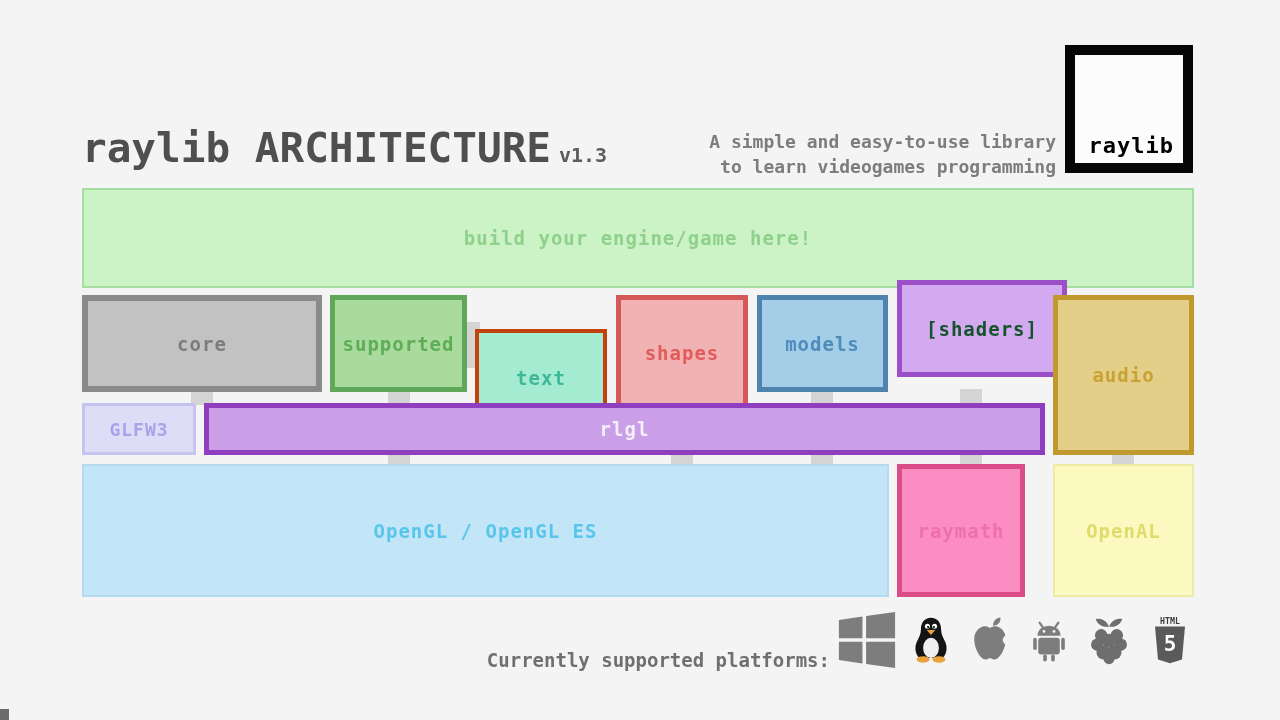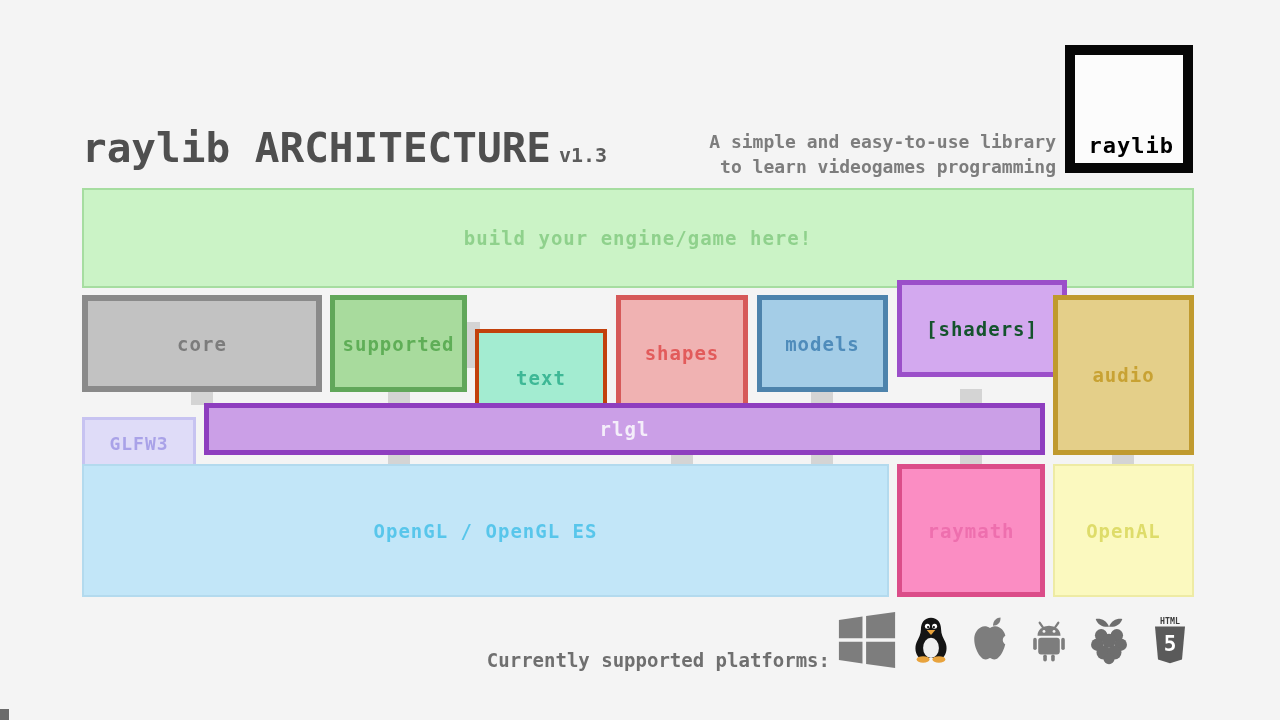--- a/index.html
+++ b/index.html
@@ -32,27 +32,27 @@
   .textbox { left:475px; top:295px; width:132px; height:97px;
              background:#a3ecd1; border:4px solid #c2410c; color:#3eb896;margin-top:34px; }
   .shapes  { left:616px; top:295px; width:132px; height:116px;
              background:#f0b2b2; border:5px solid #d65959; color:#e25b5b; }
   .models  { left:757px; top:295px; width:131px; height:97px;
              background:#a4cde7; border:5px solid #4d83ac; color:#4f8cbb; }
   .shaders { left:897px; top:280px; width:170px; height:97px;
              background:#d3a9ef; border:5px solid #9b4fc9; color:#14532d; }
   .audio   { left:1053px; top:295px; width:141px; height:160px;
              background:#e4cf89; border:5px solid #c09a2e; color:#c8a233; }
-  .glfw3   { left:82px;  top:417px; width:114px; height:52px; font-size:18px;
+  .glfw3   { left:82px;  top:403px; width:114px; height:52px; font-size:18px;
              background:#dfdcf8; border:3px solid #c7c3f1; color:#a9a2e8; }
   .rlgl    { left:204px; top:403px; width:841px; height:52px;
              background:#cb9fe7; border:5px solid #8e3ebf; color:#f4eefa; }
   .opengl  { left:82px;  top:464px; width:807px; height:133px;
              background:#c2e6f8; border:2px solid #b3daee; color:#58c6eb; }
-  .raymath { left:897px; top:464px; width:148px; height:133px;
+  .raymath { left:897px; top:464px; width:128px; height:133px;
              background:#fb8dc3; border:5px solid #db4d89; color:#ee6fae; }
   .openal  { left:1053px; top:464px; width:141px; height:133px;
              background:#fbf9bf; border:2px solid #eeeba4; color:#dedc6a; }
   
   .conn { position:absolute; background:#d4d4d4; }
   
   .platforms-label { position:absolute; right:450px; top:630px;
                      font-size:19px; font-weight:bold; color:#6f6f6f; white-space:nowrap;margin-top:19px; }
   .platform-icons { position:absolute; left:838px; top:606px; width:356px; height:68px;
                     display:flex; align-items:center; justify-content:space-between; }

